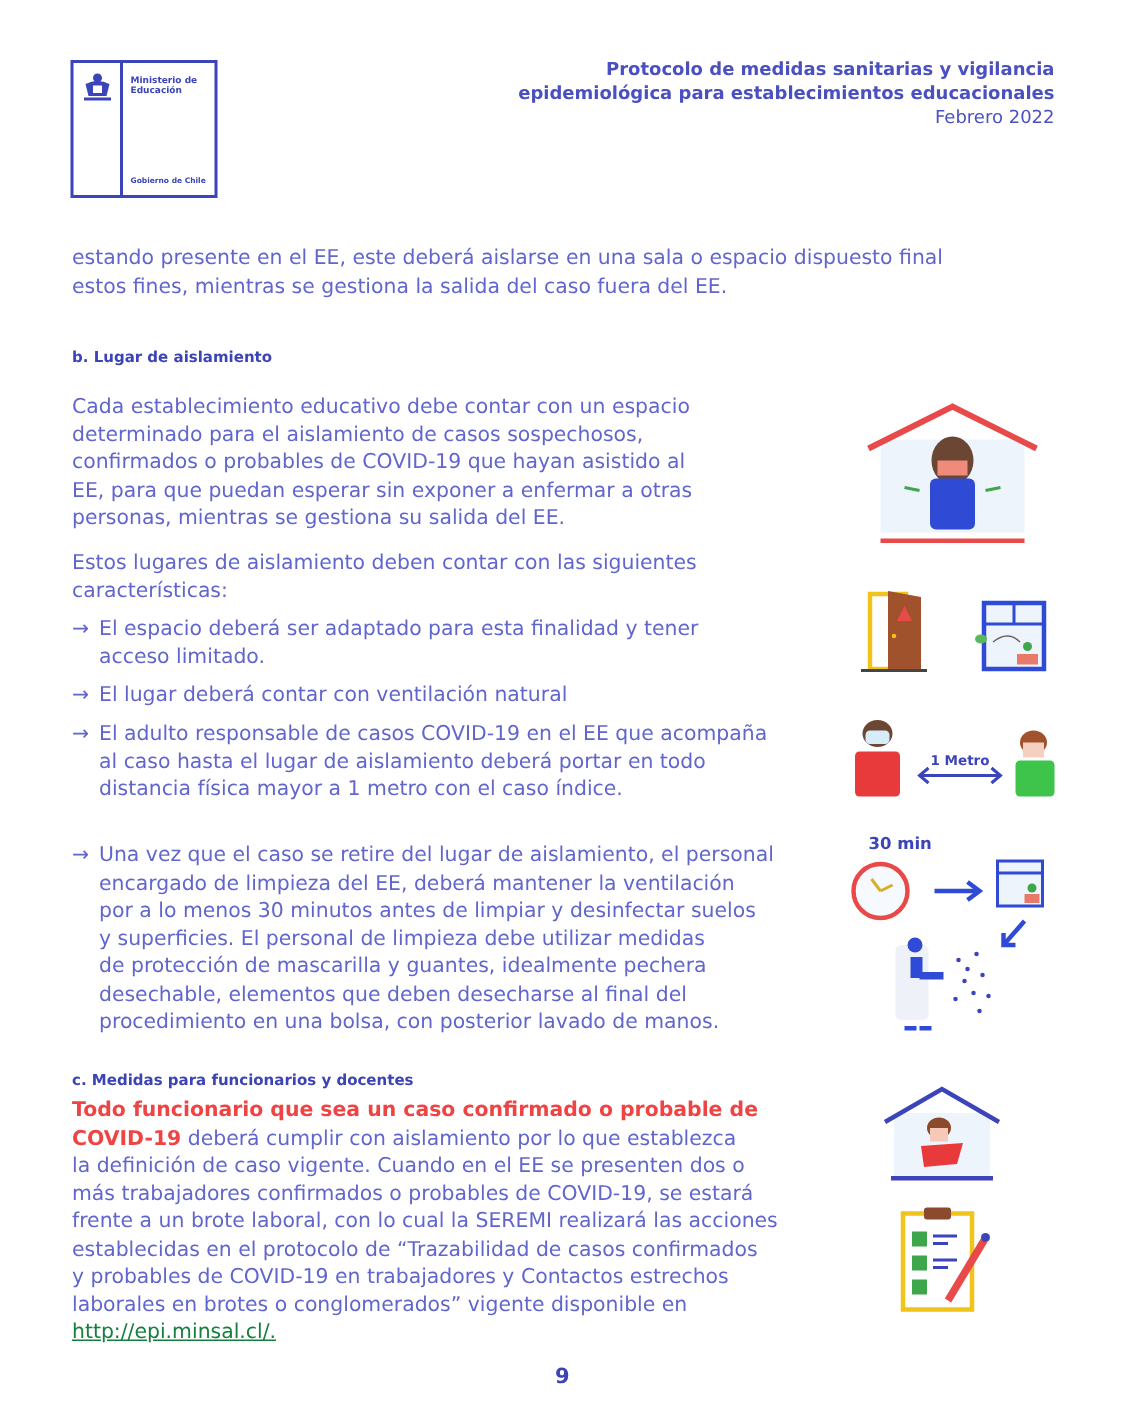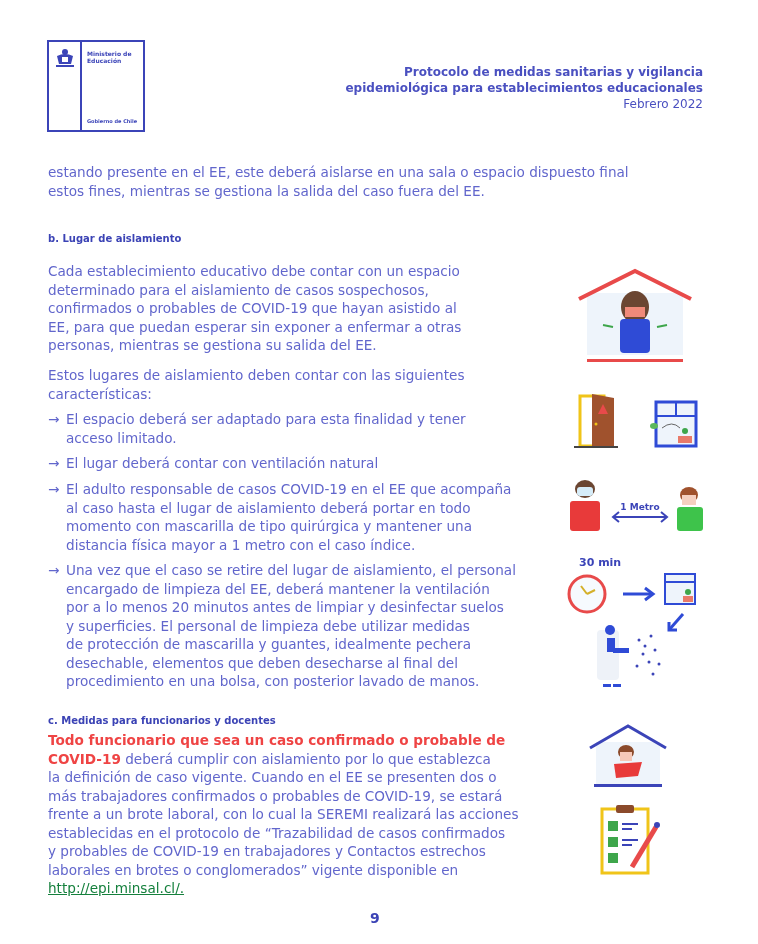--- a/index.html
+++ b/index.html
@@ -8,21 +8,21 @@
 
   .logo-box {
     position: absolute; left: 47px; top: 40px; width: 98px; height: 92px;
     border: 2px solid #3b44b8;
   }
   .logo-box .divider { position: absolute; left: 31px; top: 0; width: 2px; height: 100%; background: #3b44b8; }
   .logo-box .crest { position: absolute; left: 5px; top: 6px; width: 22px; height: 20px; }
   .logo-box .ministry { position: absolute; left: 38px; top: 8px; font-size: 6px; line-height: 7px; color: #3b44b8; font-weight: bold; }
   .logo-box .gov { position: absolute; left: 38px; bottom: 6px; font-size: 5px; color: #3b44b8; font-weight: bold; }
 
-  .doc-header { position: absolute; right: 55px; top: 38px; text-align: right; font-size: 12px; line-height: 16px; color: #4a50c0; margin-top: 26px; }
+  .doc-header { position: absolute; right: 55px; top: 38px; text-align: right; font-size: 12px; line-height: 16px; color: #4a50c0; }
   .doc-header .t { font-weight: bold; }
   .doc-header .d { font-weight: normal; }
 
   .text { position: absolute; left: 48px; font-size: 13.6px; line-height: 18.5px; color: #6166cc; }
   .h { position: absolute; left: 48px; font-size: 10px; font-weight: bold; color: #3b43b5; }
   .bullet { position: absolute; left: 48px; font-size: 13.6px; line-height: 18.5px; color: #6166cc; padding-left: 18px; }
   .bullet .arrow { position: absolute; left: 0; top: 0; }
   .strong { font-weight: bold; color: #ef4444; }
   .link { color: #15803d; text-decoration: underline; }
 
@@ -82,29 +82,28 @@
 
 <div class="bullet" style="top:454px;">
   <span class="arrow">→</span>
   <div>El lugar deberá contar con ventilación natural</div>
 </div>
 
 <div class="bullet" style="top:480px;">
   <span class="arrow">→</span>
   <div>El adulto responsable de casos COVID-19 en el EE que acompaña</div>
   <div>al caso hasta el lugar de aislamiento deberá portar en todo</div>
-  <div>momento con mascarilla de tipo quirúrgica y mantener una</div>
   <div>distancia física mayor a 1 metro con el caso índice.</div>
 </div>
 
 <div class="bullet" style="top:561px;">
   <span class="arrow">→</span>
   <div>Una vez que el caso se retire del lugar de aislamiento, el personal</div>
   <div>encargado de limpieza del EE, deberá mantener la ventilación</div>
-  <div>por a lo menos 20 minutos antes de limpiar y desinfectar suelos</div>
+  <div>por a lo menos 30 minutos antes de limpiar y desinfectar suelos</div>
   <div>y superficies. El personal de limpieza debe utilizar medidas</div>
   <div>de protección de mascarilla y guantes, idealmente pechera</div>
   <div>desechable, elementos que deben desecharse al final del</div>
   <div>procedimiento en una bolsa, con posterior lavado de manos.</div>
 </div>
 
 <div class="h" style="top:703px;margin-top:12px;">c. Medidas para funcionarios y docentes</div>
 
 <div class="text" style="top:731px;">
   <div class="strong">Todo funcionario que sea un caso confirmado o probable de</div>

